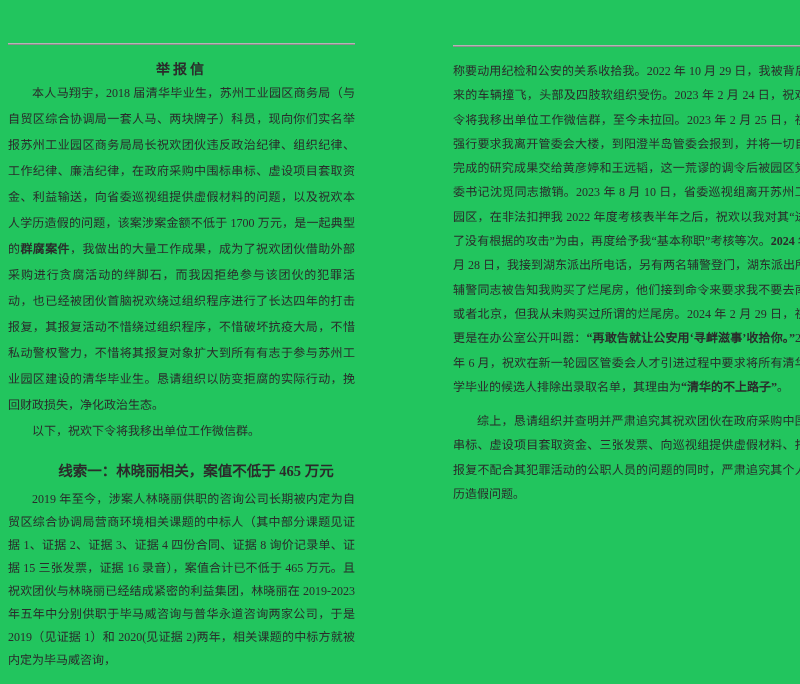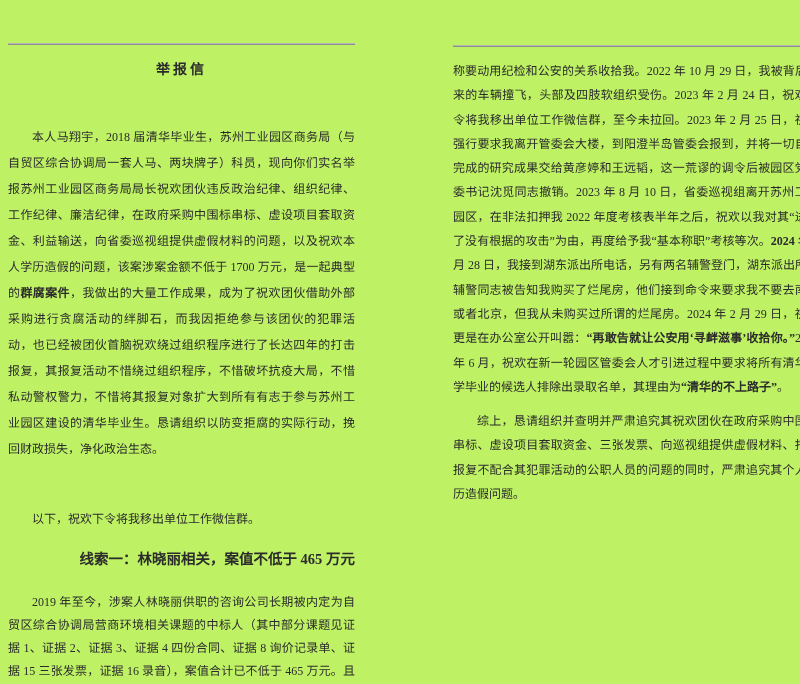--- a/index.html
+++ b/index.html
@@ -4,21 +4,21 @@
 <style>
   html, body {
     margin: 0;
     padding: 0;
     background: #ffffff;
   }
   .canvas {
     position: relative;
     width: 800px;
     height: 684px;
-    background: #bef264;
+    background: #22c55e;
     overflow: hidden;
     font-family: "Liberation Serif", "DejaVu Serif", serif;
     color: #2b2b2b;
   }
   .page {
     position: absolute;
     top: 0;
   }
   .page-left  { left: 8px;   width: 347px; }
   .page-right { left: 453px; width: 366px; }
@@ -46,32 +46,32 @@
   .paragraphs { margin: 0; }
   .page-right .paragraphs { margin-top: 12px; }
 
   .para {
     margin: 0;
     font-size: 12px;
     text-align: justify;
     text-justify: inter-character;
     color: #2b2b2b;
   }
-  .body-loose { line-height: 26px; margin-top: 44px; }
+  .body-loose { line-height: 26px; }
   .body-tight { line-height: 23px; }
   .body-right { line-height: 24.3px; }
   .indent { text-indent: 2em; }
 
   .heading {
     font-size: 14.5px;
     font-weight: bold;
     line-height: 24px;
     margin-top: 15px;
-    margin-bottom: 20px;
-    text-align: right;
+    margin-bottom: 5px;
+    text-align: center;
   }
   .page-right .para + .para { margin-top: 10px; }
 
   .bold { font-weight: bold; }
 </style>
 </head>
 <body>
 
 <div class="canvas">
 

